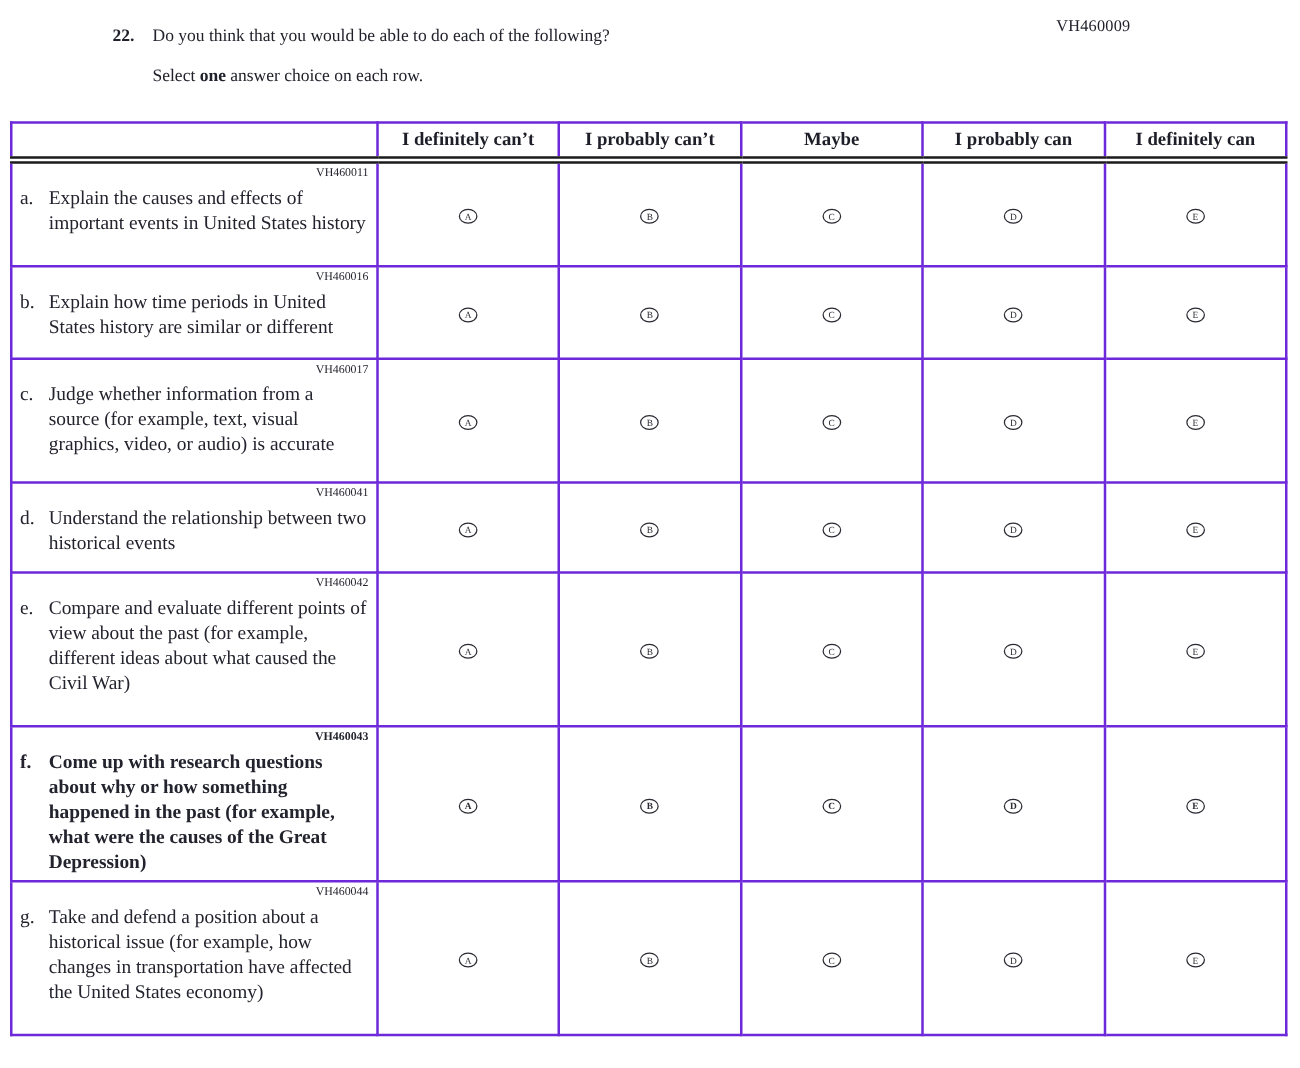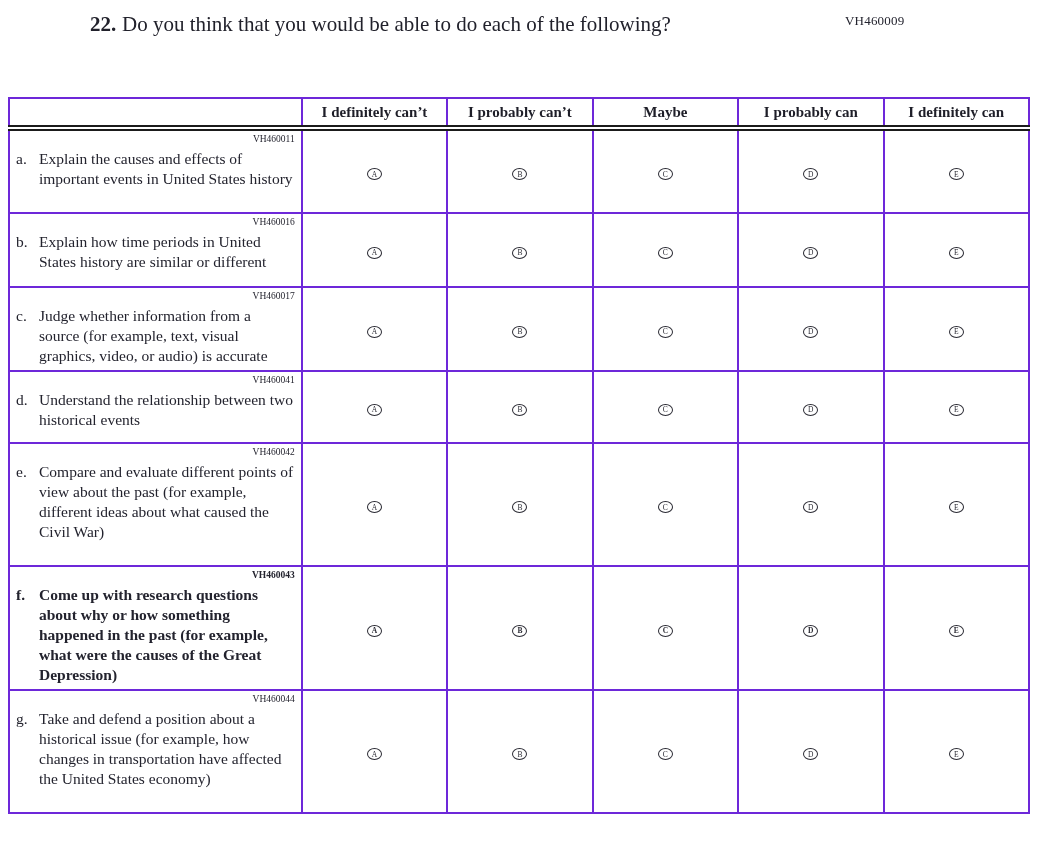--- a/index.html
+++ b/index.html
@@ -18,24 +18,24 @@
   .form-code-top {
     position: absolute;
     top: 13px;
     left: 845px;
     font-size: 13px;
     letter-spacing: 0.2px;
     color: #23232e;
   }
   .question-block {
     position: absolute;
-    top: 11px;
+    top: 21px;
     left: 90px;
     width: 700px;
-    font-size: 21px;
+    font-size: 14px;
     line-height: 1.25;
   }
   .q-line { display: flex; }
   .q-number {
     font-weight: bold;
     width: 32px;
     flex: 0 0 32px;
   }
   .q-instruction { margin-top: 14px; padding-left: 32px; }
   .bold-word { font-weight: bold; }
@@ -97,38 +97,39 @@
     height: 12px;
     border: 1.3px solid #2a2a33;
     border-radius: 50%;
     font-size: 7.5px;
     line-height: 1;
     color: #2a2a33;
     font-family: "Liberation Serif", "DejaVu Serif", serif;
   }
   tr.r-a  td { height: 85px; }
   tr.r-b  td { height: 74px; }
-  tr.r-c  td { height: 84px; }
+  tr.r-c  td { height: 99px; }
   tr.r-d  td { height: 72px; }
   tr.r-e  td { height: 123px; }
   tr.r-f  td { height: 124px; font-weight: bold; }
   tr.r-g  td { height: 123px; }
 </style>
 </head>
 <body>
 
 <div class="page">
 
   <div class="form-code-top">VH460009</div>
 
   <div class="question-block">
     <div class="q-line">
       <span class="q-number">22.</span>
       <span class="q-text">Do you think that you would be able to do each of the following?</span>
     </div>
+    <div class="q-instruction"><span>Select </span><span class="bold-word">one</span><span> answer choice on each row.</span></div>
   </div>
 
   <table class="grid">
     <colgroup>
       <col class="stem-col">
       <col class="opt-col">
         <col class="opt-col">
         <col class="opt-col">
         <col class="opt-col">
         <col class="opt-col">

